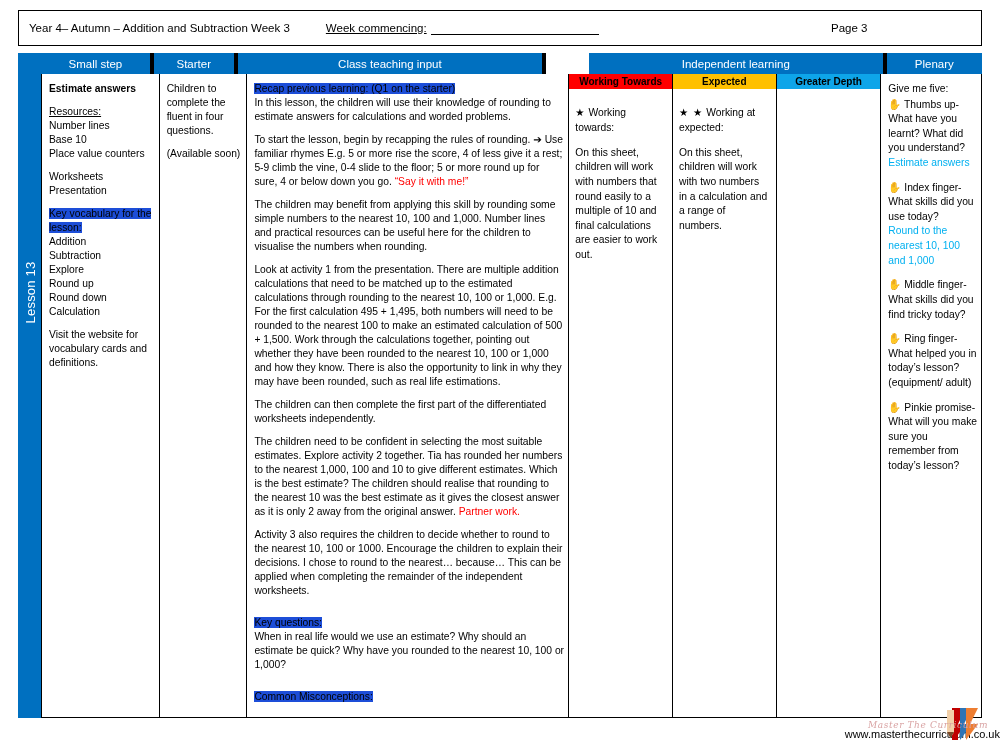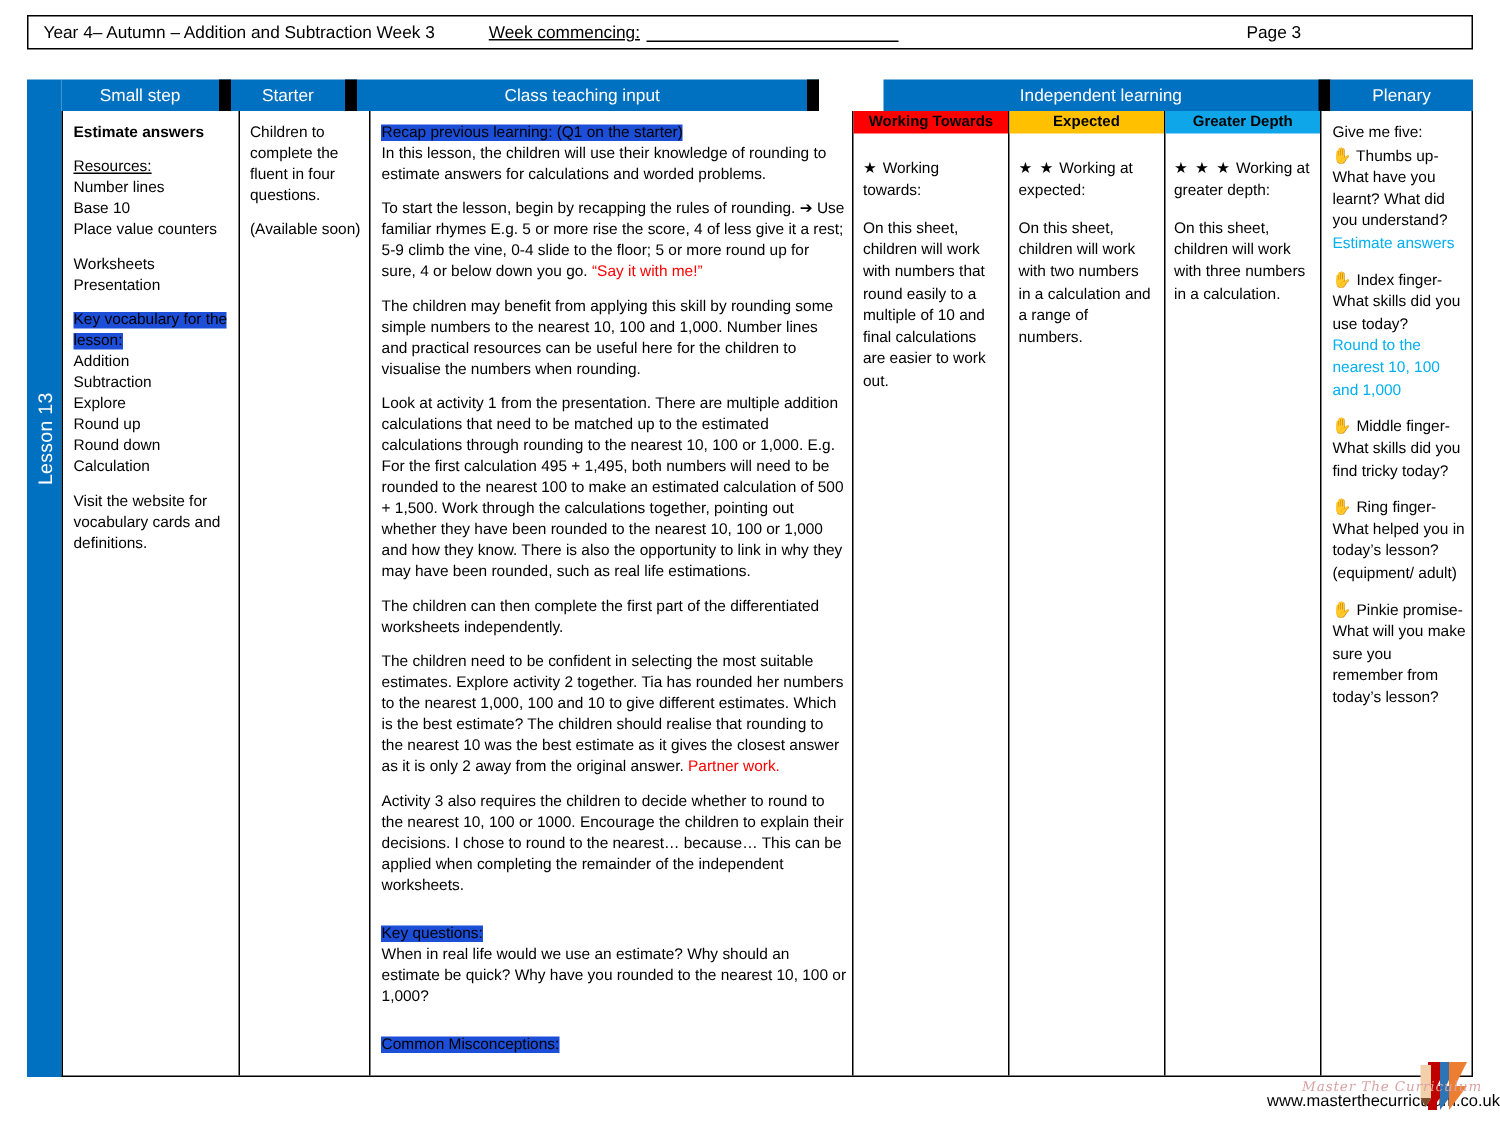--- a/index.html
+++ b/index.html
@@ -15,21 +15,21 @@
     overflow: hidden;
     position: relative;
   }
 
   
   .meta-header {
     position: absolute;
     left: 18px;
     top: 10px;
     width: 964px;
-    height: 23px;
+    height: 36px;
     border: 1px solid #000000;
     box-sizing: border-box;
     display: flex;
     align-items: center;
     font-size: 11.5px;
   }
   .meta-title { margin-left: 10px; white-space: nowrap; }
   .meta-week  { margin-left: 36px; white-space: nowrap; text-decoration: underline; }
   .meta-week .rule {
     display: inline-block;
@@ -84,21 +84,21 @@
   }
 
   .colhead-row { display: flex; height: 21px; }
   .colhead {
     background: #0070C0;
     color: #ffffff;
     font-size: 11.5px;
     display: flex;
     align-items: center;
     justify-content: center;
-    border-right: 8px solid #000000;
+    border-right: 4px solid #000000;
     box-sizing: border-box;
   }
   .colhead:last-child { border-right: none; }
 
   .w-small { width: 118px; }
   .w-start { width: 88px; }
   .w-class { width: 323px; }
   .w-indep { width: 312px; margin-left: 43px; }
   .w-plen  { width: 100px; }
 
@@ -283,24 +283,20 @@
         <div class="indep-col">
           <div class="indep-head" style="background: rgb(255, 192, 0);">Expected</div>
           <div class="indep-body">
             <p class="tight"><span class="stars">★ ★</span> <span>Working at expected:</span></p>
             <p class="tight">On this sheet, children will work with two numbers in a calculation and a range of numbers.</p>
           </div>
         </div>
 
         <div class="indep-col">
           <div class="indep-head" style="background: #0ea5e9;">Greater Depth</div>
-          <div class="indep-body">
-            <p class="tight"><span class="stars">★ ★ ★</span> <span>Working at greater depth:</span></p>
-            <p class="tight">On this sheet, children will work with three numbers in a calculation.</p>
-          </div>
         </div>
 
       </div>
 
       <div class="cell w-plen plen-body">
         <p class="tight">Give me five:</p>
 
         <p class="tight"><span class="hand">✋</span> <span>Thumbs up- What have you learnt? What did you understand?</span></p>
         <p class="cyan">Estimate answers</p>
 

